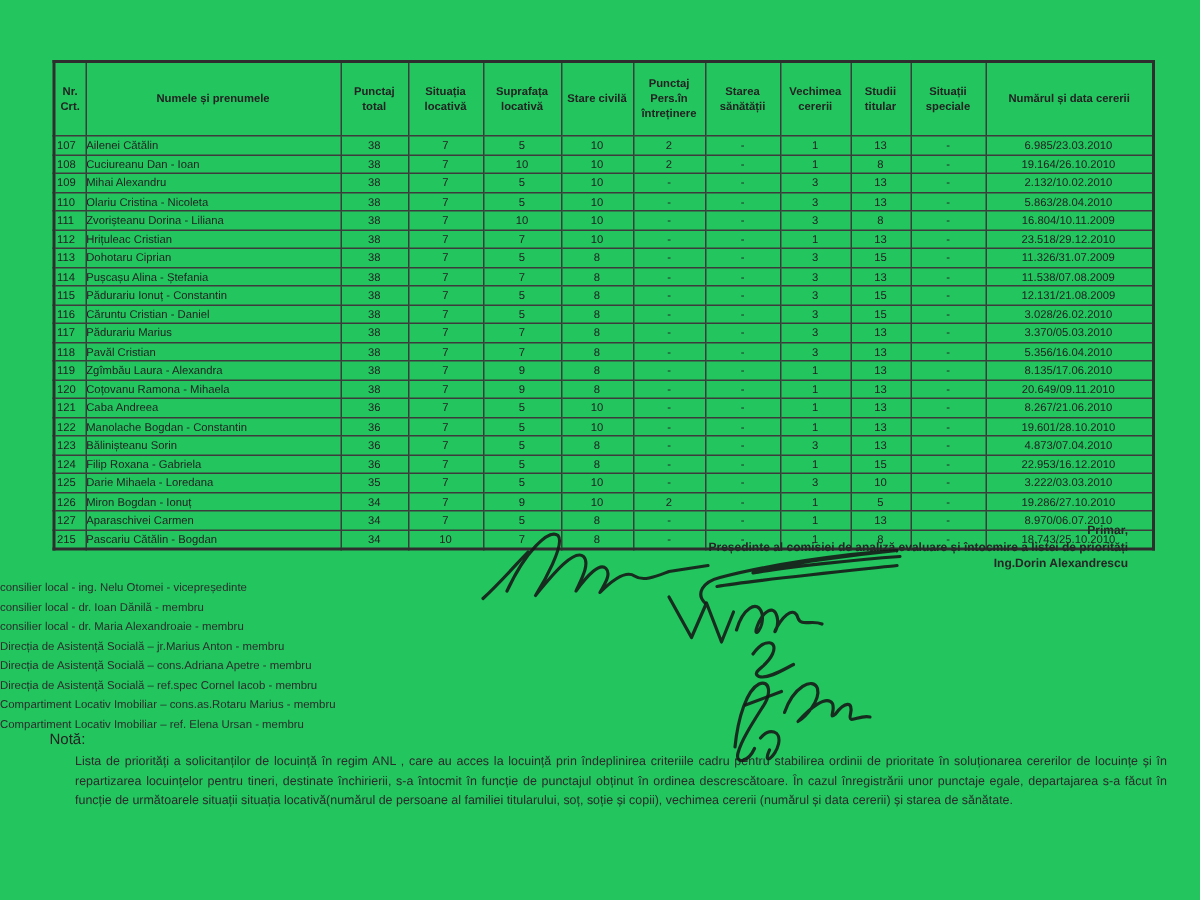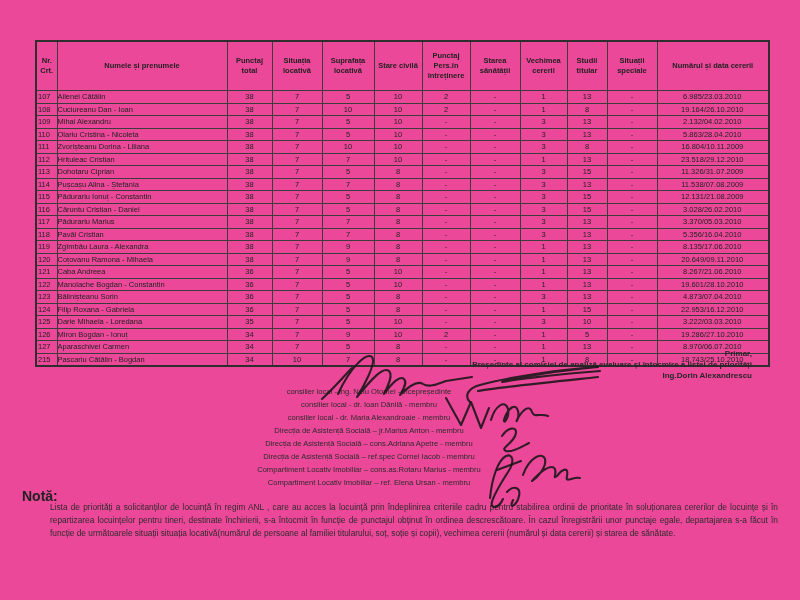--- a/index.html
+++ b/index.html
@@ -1,18 +1,18 @@
 <!DOCTYPE html>
 <html><head>
 <meta charset="utf-8">
 <style>
   html,body { margin:0; padding:0; }
   .doc {
     position:relative; width:800px; height:600px;
-    background:#ec4899; overflow:hidden;
+    background:#22c55e; overflow:hidden;
     font-family:"Liberation Sans", sans-serif;
     color:#1c1c1c;
   }
   
   table.prio {
     position:absolute; left:35px; top:40px; width:733px;
     border-collapse:collapse; table-layout:fixed;
     font-size:7.5px; color:#222;
   }
   table.prio th, table.prio td {
@@ -32,26 +32,26 @@
   table.prio tbody td.col-date { padding-right:2px; }
   table.prio tbody td.col-idx  { text-align:left; padding-left:1px; }
   
   .primar-block {
     position:absolute; left:12px; top:348px; width:740px;
     text-align:right; font-size:8px; font-weight:bold; line-height:11px;
     color:#262626;
   }
   .committee {
     position:absolute; left:0; top:385px; width:738px;
-    text-align:center; font-size:7.6px; line-height:13px; color:#2b2b2b;
+    text-align:left; font-size:7.6px; line-height:13px; color:#2b2b2b;
   }
   
   .note-label {
-    position:absolute; left:22px; top:488px;
-    font-size:14px; font-weight:bold; color:#222;
+    position:absolute; left:33px; top:488px;
+    font-size:10px; font-weight:normal; color:#222;
   }
   .note-text {
     position:absolute; left:50px; top:501px; width:728px;
     font-size:8.3px; line-height:13px; color:#2b2b2b; text-align:justify;
   }
   
   svg.sigs { position:absolute; left:0; top:0; pointer-events:none; }
   svg.sigs path { fill:none; stroke:#161616; stroke-width:2.1; stroke-linecap:round; stroke-linejoin:round; opacity:.88; }
 </style>
 </head>
@@ -124,21 +124,21 @@
           <td class="col-name">Mihai Alexandru</td>
           <td class="col-num">38</td>
           <td class="col-num">7</td>
           <td class="col-num">5</td>
           <td class="col-num">10</td>
           <td class="col-num">-</td>
           <td class="col-num">-</td>
           <td class="col-num">3</td>
           <td class="col-num">13</td>
           <td class="col-num">-</td>
-          <td class="col-date">2.132/04.02.2010</td>
+          <td class="col-date">2.132/10.02.2010</td>
         </tr>
         <tr>
           <td class="col-idx">110</td>
           <td class="col-name">Olariu Cristina - Nicoleta</td>
           <td class="col-num">38</td>
           <td class="col-num">7</td>
           <td class="col-num">5</td>
           <td class="col-num">10</td>
           <td class="col-num">-</td>
           <td class="col-num">-</td>

